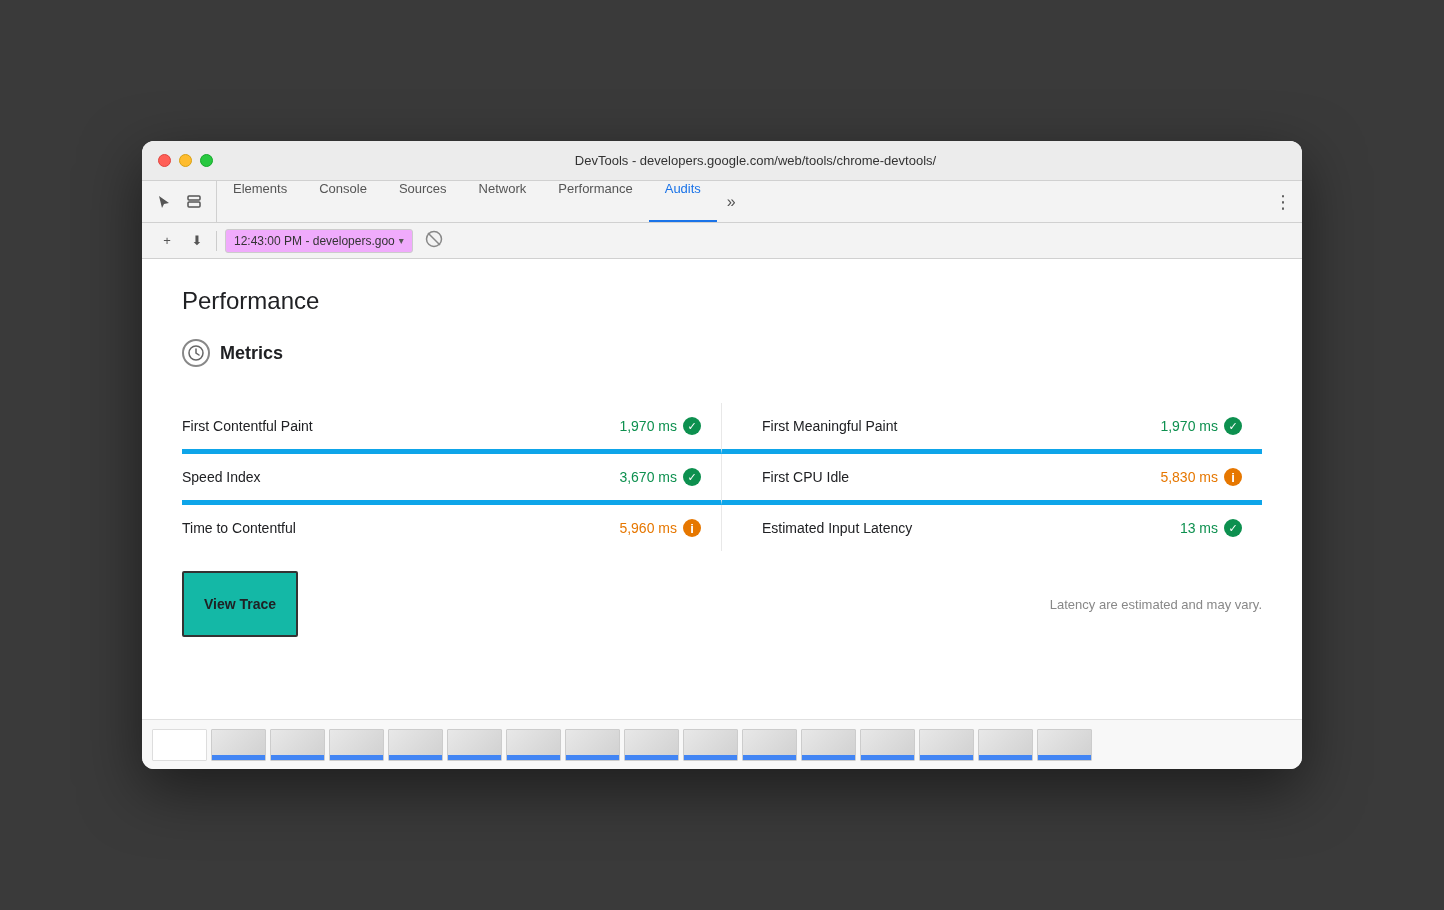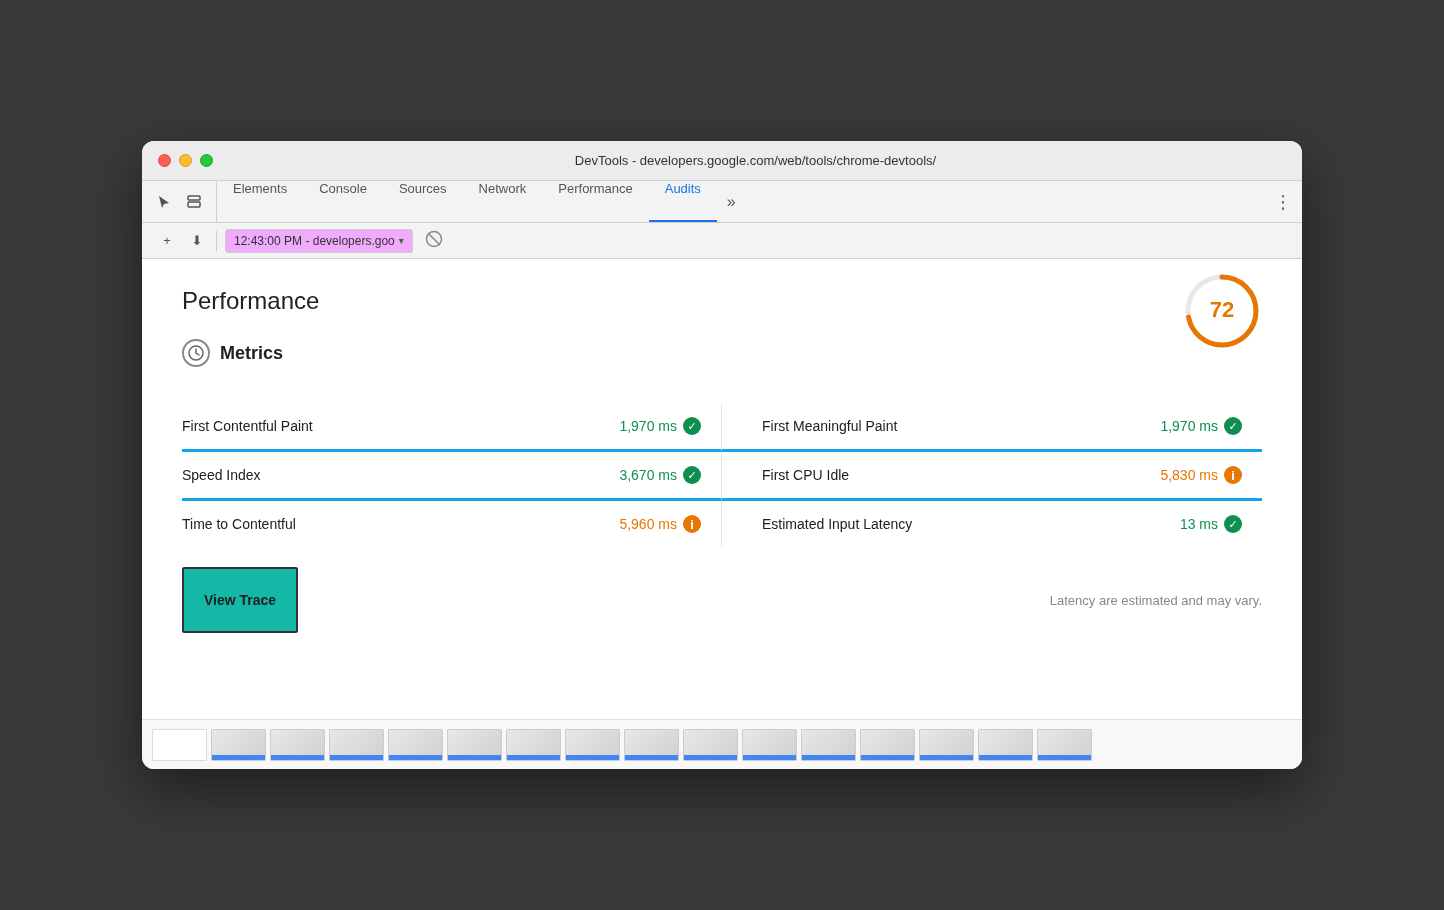--- a/index.html
+++ b/index.html
@@ -224,21 +224,21 @@
       font-size: 18px;
       font-weight: 700;
       color: #202124;
     }
 
     .metric-row {
       display: flex;
       align-items: center;
       justify-content: space-between;
       padding: 14px 20px 14px 0;
-      border-bottom: 3px solid #0ea5e9;
+      border-bottom: 5px solid #0ea5e9;
     }
 
     .metric-row:last-child {
       border-bottom: none;
     }
 
     .metric-name {
       font-size: 14px;
       color: #202124;
     }
@@ -420,27 +420,20 @@
         <circle cx="9" cy="9" r="7.5" stroke="#888" stroke-width="1.5"></circle>
         <line x1="3" y1="3" x2="15" y2="15" stroke="#888" stroke-width="1.5"></line>
       </svg>
     </div>
   </div>
 
   <div class="main-content">
 
     <div class="metrics-section">
 
-      <div class="score-circle">
-        <svg width="80" height="80" viewBox="0 0 80 80">
-          <circle cx="40" cy="40" r="34" fill="none" stroke="#e8e8e8" stroke-width="5"></circle>
-          <circle cx="40" cy="40" r="34" fill="none" stroke="#e67700" stroke-width="5" stroke-dasharray="213.6" stroke-dashoffset="59.8" stroke-linecap="round" transform="rotate(-90 40 40)"></circle>
-          <text x="40" y="46" text-anchor="middle" font-size="22" font-weight="600" fill="#e67700" font-family="-apple-system, sans-serif">72</text>
-        </svg>
-      </div>
 
       <h1 class="section-title">Performance</h1>
 
       <div class="metrics-header">
         <div class="metrics-icon">
           <svg width="16" height="16" viewBox="0 0 16 16" fill="none">
             <circle cx="8" cy="8" r="7" stroke="#666" stroke-width="1.5"></circle>
             <path d="M8 4v4l3 2" stroke="#666" stroke-width="1.5" stroke-linecap="round"></path>
           </svg>
         </div>

